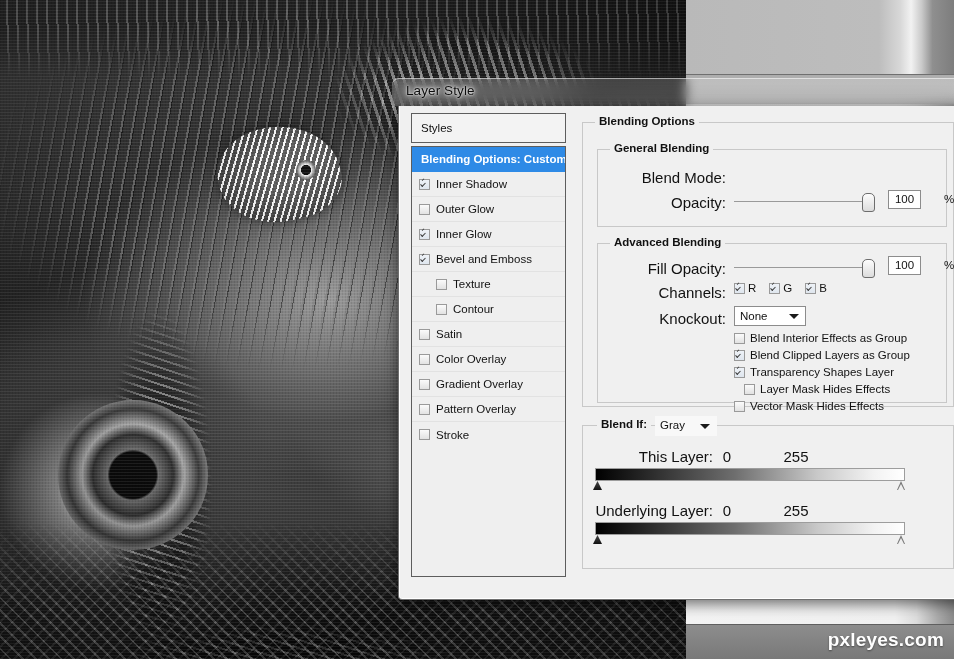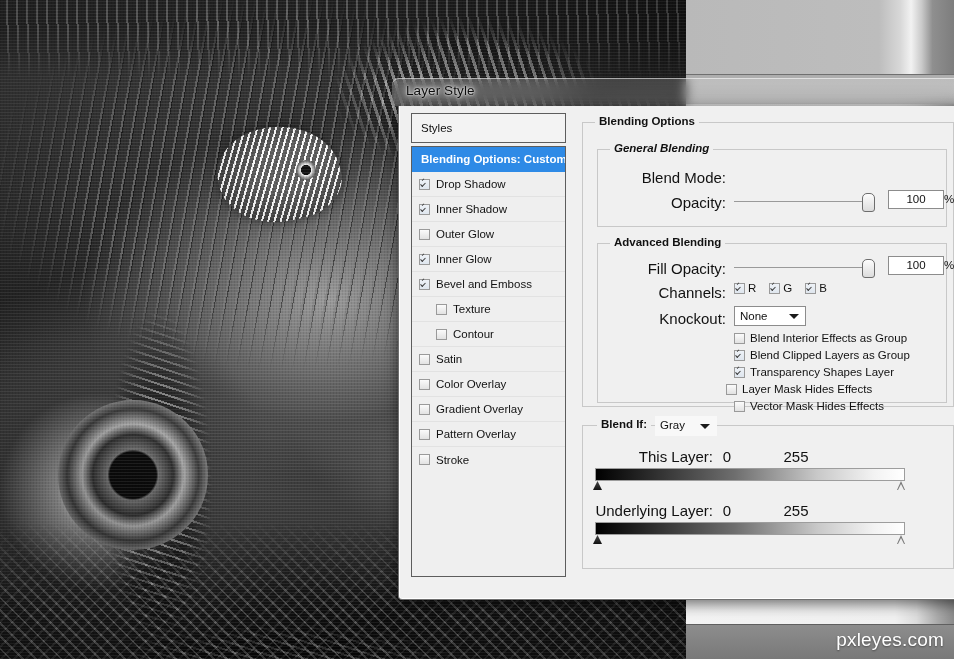--- a/index.html
+++ b/index.html
@@ -190,21 +190,21 @@
   }
   .combo-wrap{position:absolute;}
   .combo-arrow{position:absolute;right:7px;top:8px;width:0;height:0;
     border-left:5px solid transparent;border-right:5px solid transparent;border-top:5px solid #1a1a1a;
     pointer-events:none;}
 
   .track{position:absolute;height:1px;background:#9a9a9a;top:9px;}
   .knob{position:absolute;width:11px;height:17px;top:1px;
     background:linear-gradient(180deg,#fdfdfd,#dcdcdc);
     border:1px solid #6d6d6d;border-radius:5px 5px 3px 3px;}
-  .numbox{position:absolute;box-sizing:border-box;width:56px;height:19px;background:#fff;
+  .numbox{position:absolute;box-sizing:border-box;width:33px;height:19px;background:#fff;
     border:1px solid #8c8c8c;font-size:11.5px;color:#111;text-align:center;line-height:17px;}
   .pct{position:absolute;font-size:11.5px;color:#111;}
 
   .chk-line{position:absolute;display:flex;align-items:center;font-size:11.5px;color:#111;white-space:nowrap;}
   .chk-line .cb{margin-right:5px;}
 
   .chan{position:absolute;display:flex;align-items:center;font-size:11.5px;color:#111;}
   .chan .cb{margin-right:3px;}
   .chan span.l{margin-right:13px;}
 
@@ -214,21 +214,21 @@
   .sl-left{position:absolute;width:9px;height:9px;
     background:linear-gradient(180deg,#4a4a4a,#111);clip-path:polygon(50% 0,100% 100%,0 100%);}
   .sl-right{position:absolute;width:9px;height:9px;border:0;
     background:transparent;}
   .sl-right::after{content:"";position:absolute;left:0;top:0;width:0;height:0;
     border-left:4.5px solid transparent;border-right:4.5px solid transparent;border-bottom:9px solid #787878;}
   .sl-right::before{content:"";position:absolute;left:1.4px;top:2.6px;width:0;height:0;z-index:2;
     border-left:3.1px solid transparent;border-right:3.1px solid transparent;border-bottom:6.2px solid #efefef;}
 
   .watermark{
-    position:absolute;right:10px;bottom:8px;font-size:19px;font-weight:normal;color:#fff;
+    position:absolute;right:10px;bottom:8px;font-size:19px;font-weight:bold;color:#fff;
     letter-spacing:.2px;text-shadow:0 1px 2px rgba(0,0,0,.45);
     font-family:"Liberation Sans",sans-serif;
   }
 </style>
 </head>
 <body>
 
 <div id="bg-root">
   <div class="ps-workspace"></div>
 
@@ -265,24 +265,20 @@
     <div class="styles-panel">
       <div class="styles-head">
         <span>Styles</span>
       </div>
       <div class="styles-list">
 
         <div class="style-row sel">
           <span>Blending Options: Custom</span>
         </div>
 
-        <div class="style-row">
-          <span class="cb on"></span>
-          <span>Drop Shadow</span>
-        </div>
 
         <div class="style-row">
           <span class="cb on"></span>
           <span>Inner Shadow</span>
         </div>
 
         <div class="style-row">
           <span class="cb"></span>
           <span>Outer Glow</span>
         </div>
@@ -335,21 +331,21 @@
       </div>
     </div>
 
     <div class="opts">
 
       <fieldset class="grp" id="grp-blending">
 
         <div class="grp-label" style="left:12px;">Blending Options</div>
 
         <fieldset class="grp" id="grp-general">
-          <div class="grp-label" style="left:12px;font-style:italic;">General Blending</div>
+          <div class="grp-label" style="left:12px;">General Blending</div>
 
           <div class="lbl" style="left:0px;top:19px;width:128px;">Blend Mode:</div>
 
 
           <div class="lbl" style="left:0px;top:44px;width:128px;">Opacity:</div>
 
           <div class="field" style="left:136px;top:42px;width:145px;height:19px;">
             <div class="track" style="left:0;width:140px;"></div>
             <div class="knob" style="left:128px;"></div>
           </div>
@@ -392,21 +388,21 @@
             <span>Blend Interior Effects as Group</span>
           </div>
           <div class="chk-line" style="left:136px;top:105px;text-align:center;">
             <span class="cb on"></span>
             <span>Blend Clipped Layers as Group</span>
           </div>
           <div class="chk-line" style="left:136px;top:122px;">
             <span class="cb on"></span>
             <span>Transparency Shapes Layer</span>
           </div>
-          <div class="chk-line" style="left:128px;top:139px;text-align:right;">
+          <div class="chk-line" style="left:146px;top:139px;text-align:right;">
             <span class="cb"></span>
             <span>Layer Mask Hides Effects</span>
           </div>
           <div class="chk-line" style="left:136px;top:156px;">
             <span class="cb"></span>
             <span>Vector Mask Hides Effects</span>
           </div>
         </fieldset>
       </fieldset>
 

